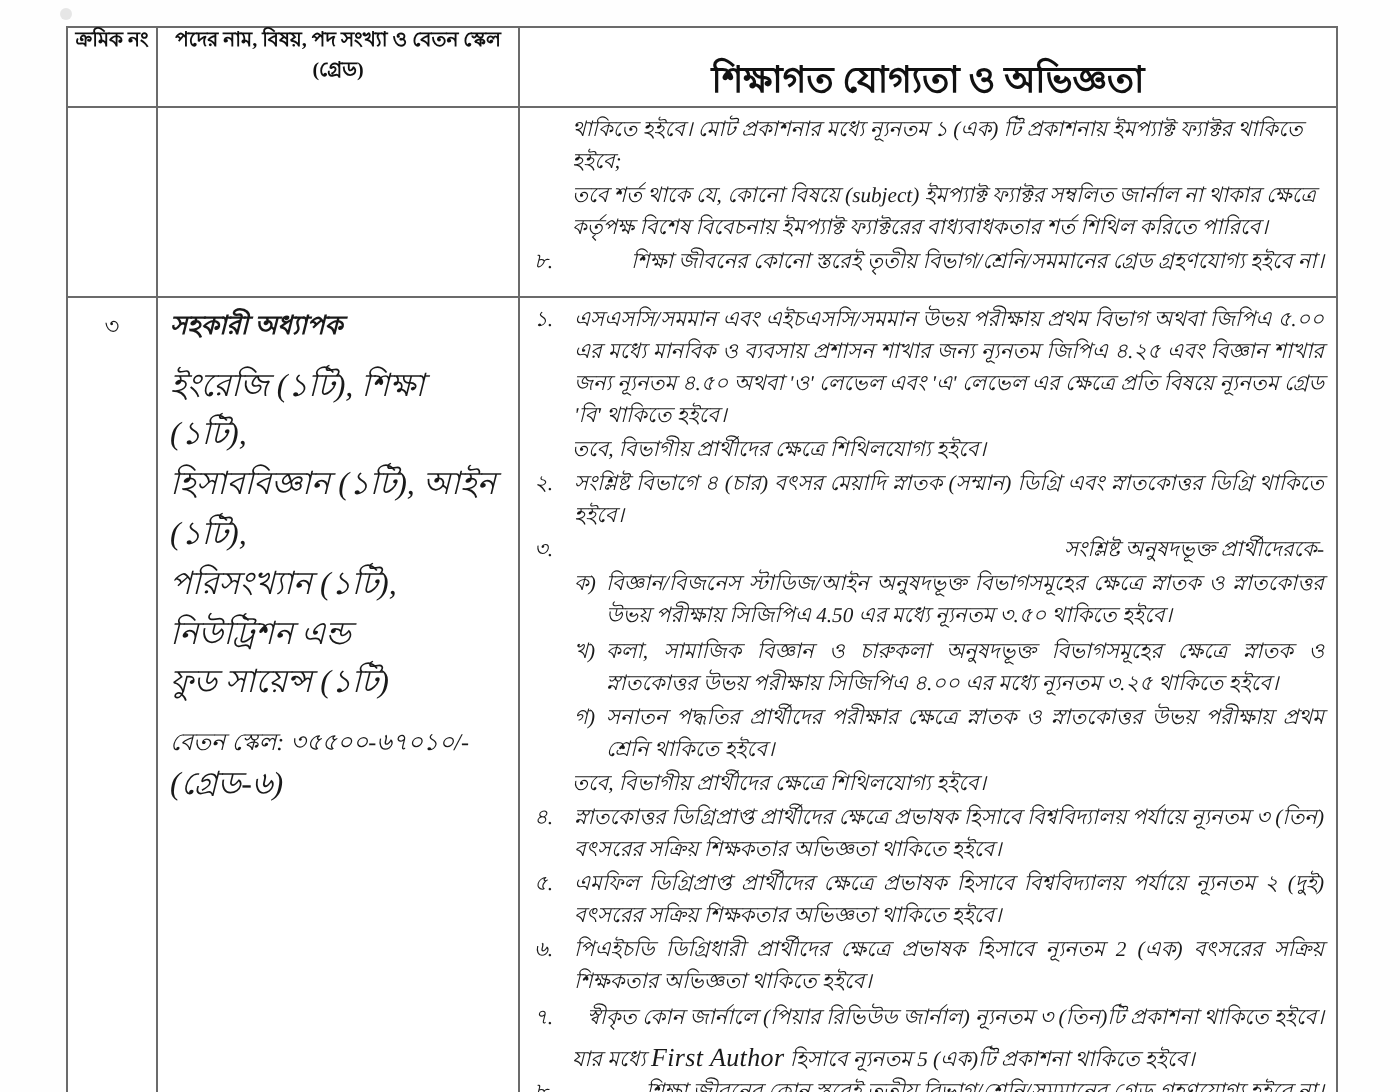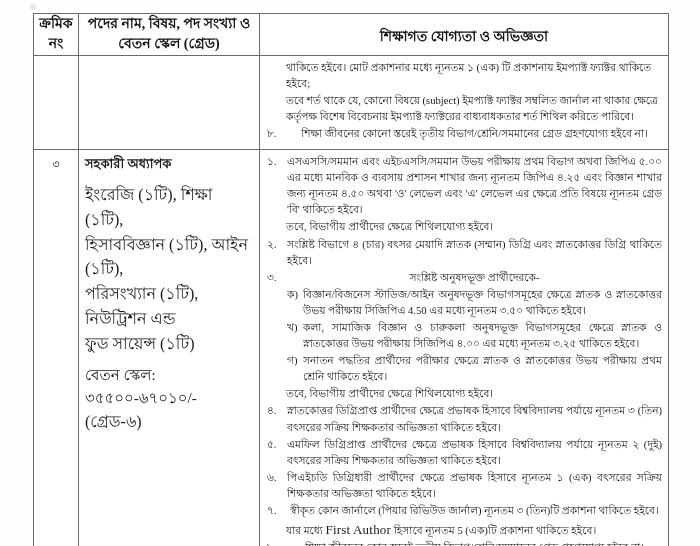--- a/index.html
+++ b/index.html
@@ -38,66 +38,66 @@
     padding: 0;
   }
   .col-sl   { width: 45px; }
   .col-post { width: 181px; }
   .col-qual { width: 409px; }
 
   
   .hdr-cell {
     text-align: center;
     font-weight: bold;
-    font-size: 14px;
+    font-size: 10px;
     line-height: 1.45;
     padding: 5px 3px 6px 3px;
     color: #111;
   }
   .hdr-cell.sl   { padding-left: 2px; padding-right: 2px; }
-  .hdr-cell.qual { font-size: 14px; padding-top: 13px; }
-
-  
-  .cell-pad { padding: 4px 6px 6px 6px; }
+  .hdr-cell.qual { font-size: 18px; padding-top: 13px; }
+
+  
+  .cell-pad { padding: 4px 6px 6px 6px; font-style: italic; }
 
   
   .sl-num {
     text-align: center;
     font-size: 11.5px;
     padding-top: 6px;
   }
 
   
   .post-title {
     font-weight: bold;
     font-size: 13px;
     margin-bottom: 8px;
   }
   .post-line  { font-size: 16px; line-height: 1.55; }
-  .post-scale { font-size: 15px; line-height: 1.55; margin-top: 7px; }
+  .post-scale { font-size: 12px; line-height: 1.55; margin-top: 7px; }
   .qitem {
     display: flex;
     align-items: flex-start;
     margin: 0 0 1px 0;
   }
   .qmark {
     flex: 0 0 20px;
     text-align: left;
     font-size: 10.6px;
     line-height: 1.52;
     padding-left: 1px;
   }
   .qbody {
     flex: 1 1 auto;
     font-size: 10.6px;
     line-height: 1.52;
     text-align: justify;
     text-justify: inter-word;
   }
-  .qbody.nojust { text-align: center; }
+  .qbody.nojust { text-align: right; }
   .qnote {
     font-size: 10.6px;
     line-height: 1.52;
     padding-left: 20px;
     margin: 0 0 1px 0;
   }
   .qsub {
     display: flex;
     align-items: flex-start;
     padding-left: 20px;
@@ -223,21 +223,21 @@
               <span class="qbody">স্নাতকোত্তর ডিগ্রিপ্রাপ্ত প্রার্থীদের ক্ষেত্রে প্রভাষক হিসাবে বিশ্ববিদ্যালয় পর্যায়ে ন্যূনতম ৩ (তিন) বৎসরের সক্রিয় শিক্ষকতার অভিজ্ঞতা থাকিতে হইবে।</span>
             </div>
 
             <div class="qitem">
               <span class="qmark">৫.</span>
               <span class="qbody">এমফিল ডিগ্রিপ্রাপ্ত প্রার্থীদের ক্ষেত্রে প্রভাষক হিসাবে বিশ্ববিদ্যালয় পর্যায়ে ন্যূনতম ২ (দুই) বৎসরের সক্রিয় শিক্ষকতার অভিজ্ঞতা থাকিতে হইবে।</span>
             </div>
 
             <div class="qitem">
               <span class="qmark">৬.</span>
-              <span class="qbody">পিএইচডি ডিগ্রিধারী প্রার্থীদের ক্ষেত্রে প্রভাষক হিসাবে ন্যূনতম ১ (এক) বৎসরের সক্রিয় শিক্ষকতার অভিজ্ঞতা থাকিতে হইবে।</span>
+              <span class="qbody">পিএইচডি ডিগ্রিধারী প্রার্থীদের ক্ষেত্রে প্রভাষক হিসাবে ন্যূনতম 2 (এক) বৎসরের সক্রিয় শিক্ষকতার অভিজ্ঞতা থাকিতে হইবে।</span>
             </div>
 
             <div class="qitem">
               <span class="qmark">৭.</span>
               <span class="qbody nojust">স্বীকৃত কোন জার্নালে (পিয়ার রিভিউড জার্নাল) ন্যূনতম ৩ (তিন)টি প্রকাশনা থাকিতে হইবে।</span>
             </div>
 
             <div class="qcont">
               <span>যার মধ্যে </span><span class="latin">First Author</span><span> হিসাবে ন্যূনতম 5 (এক)টি প্রকাশনা থাকিতে হইবে।</span>
             </div>

